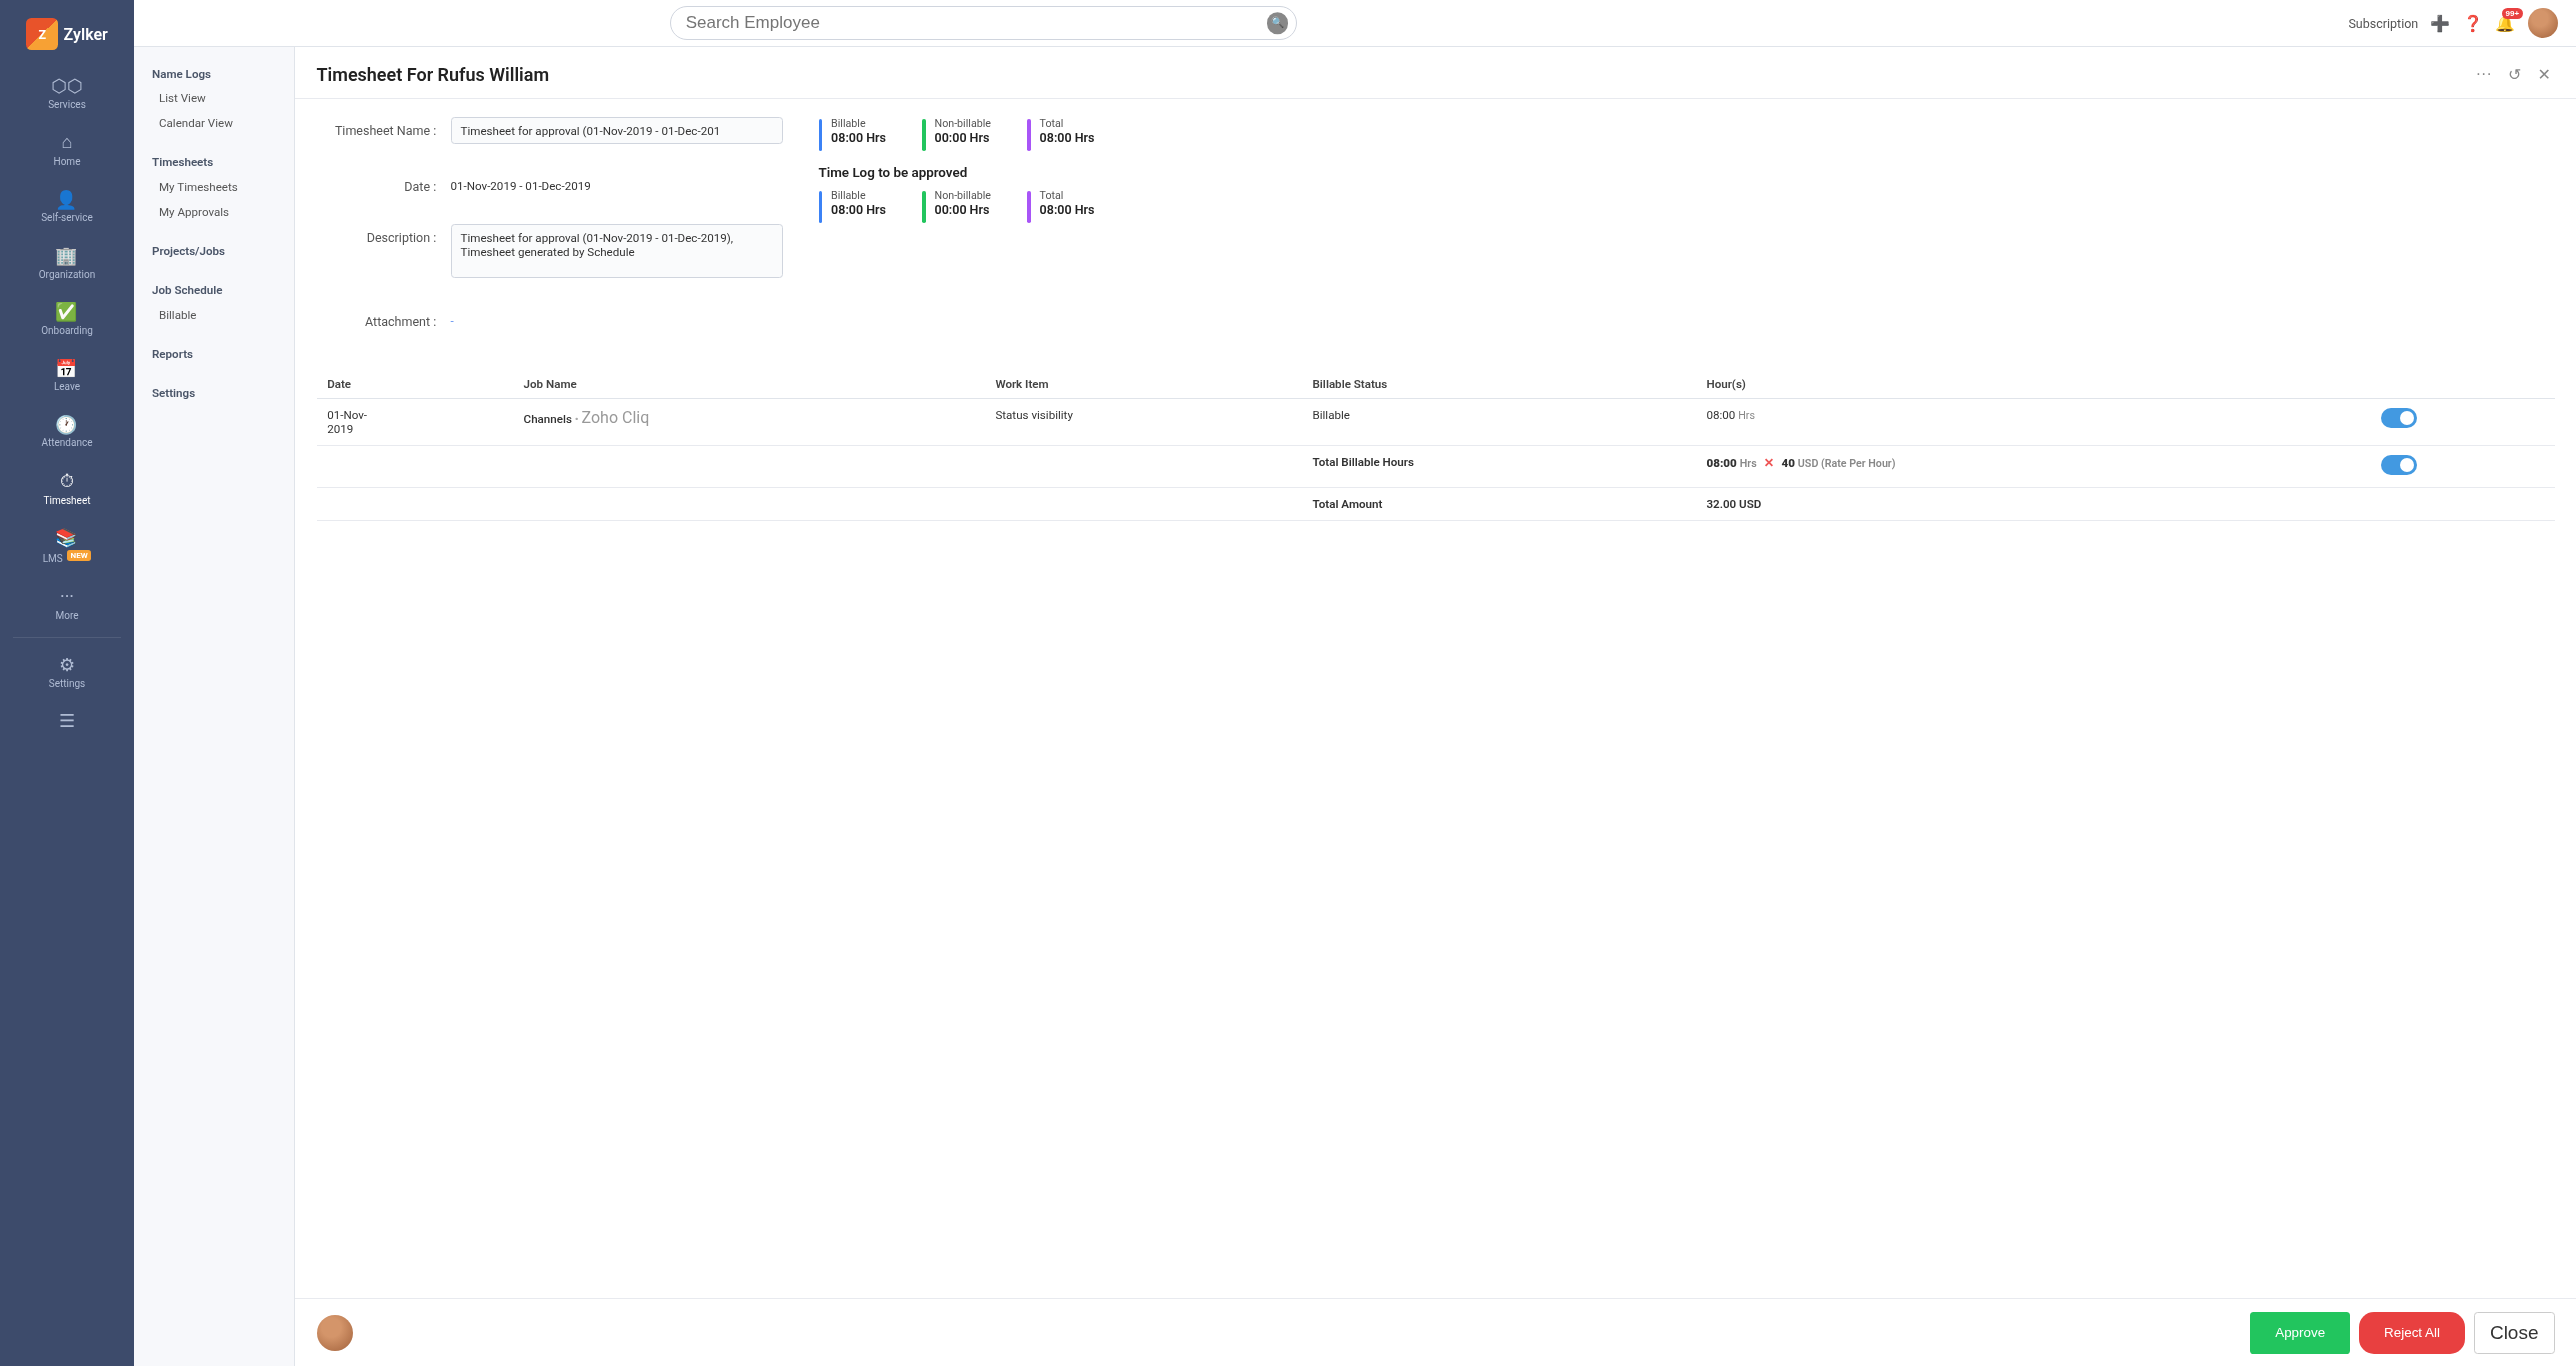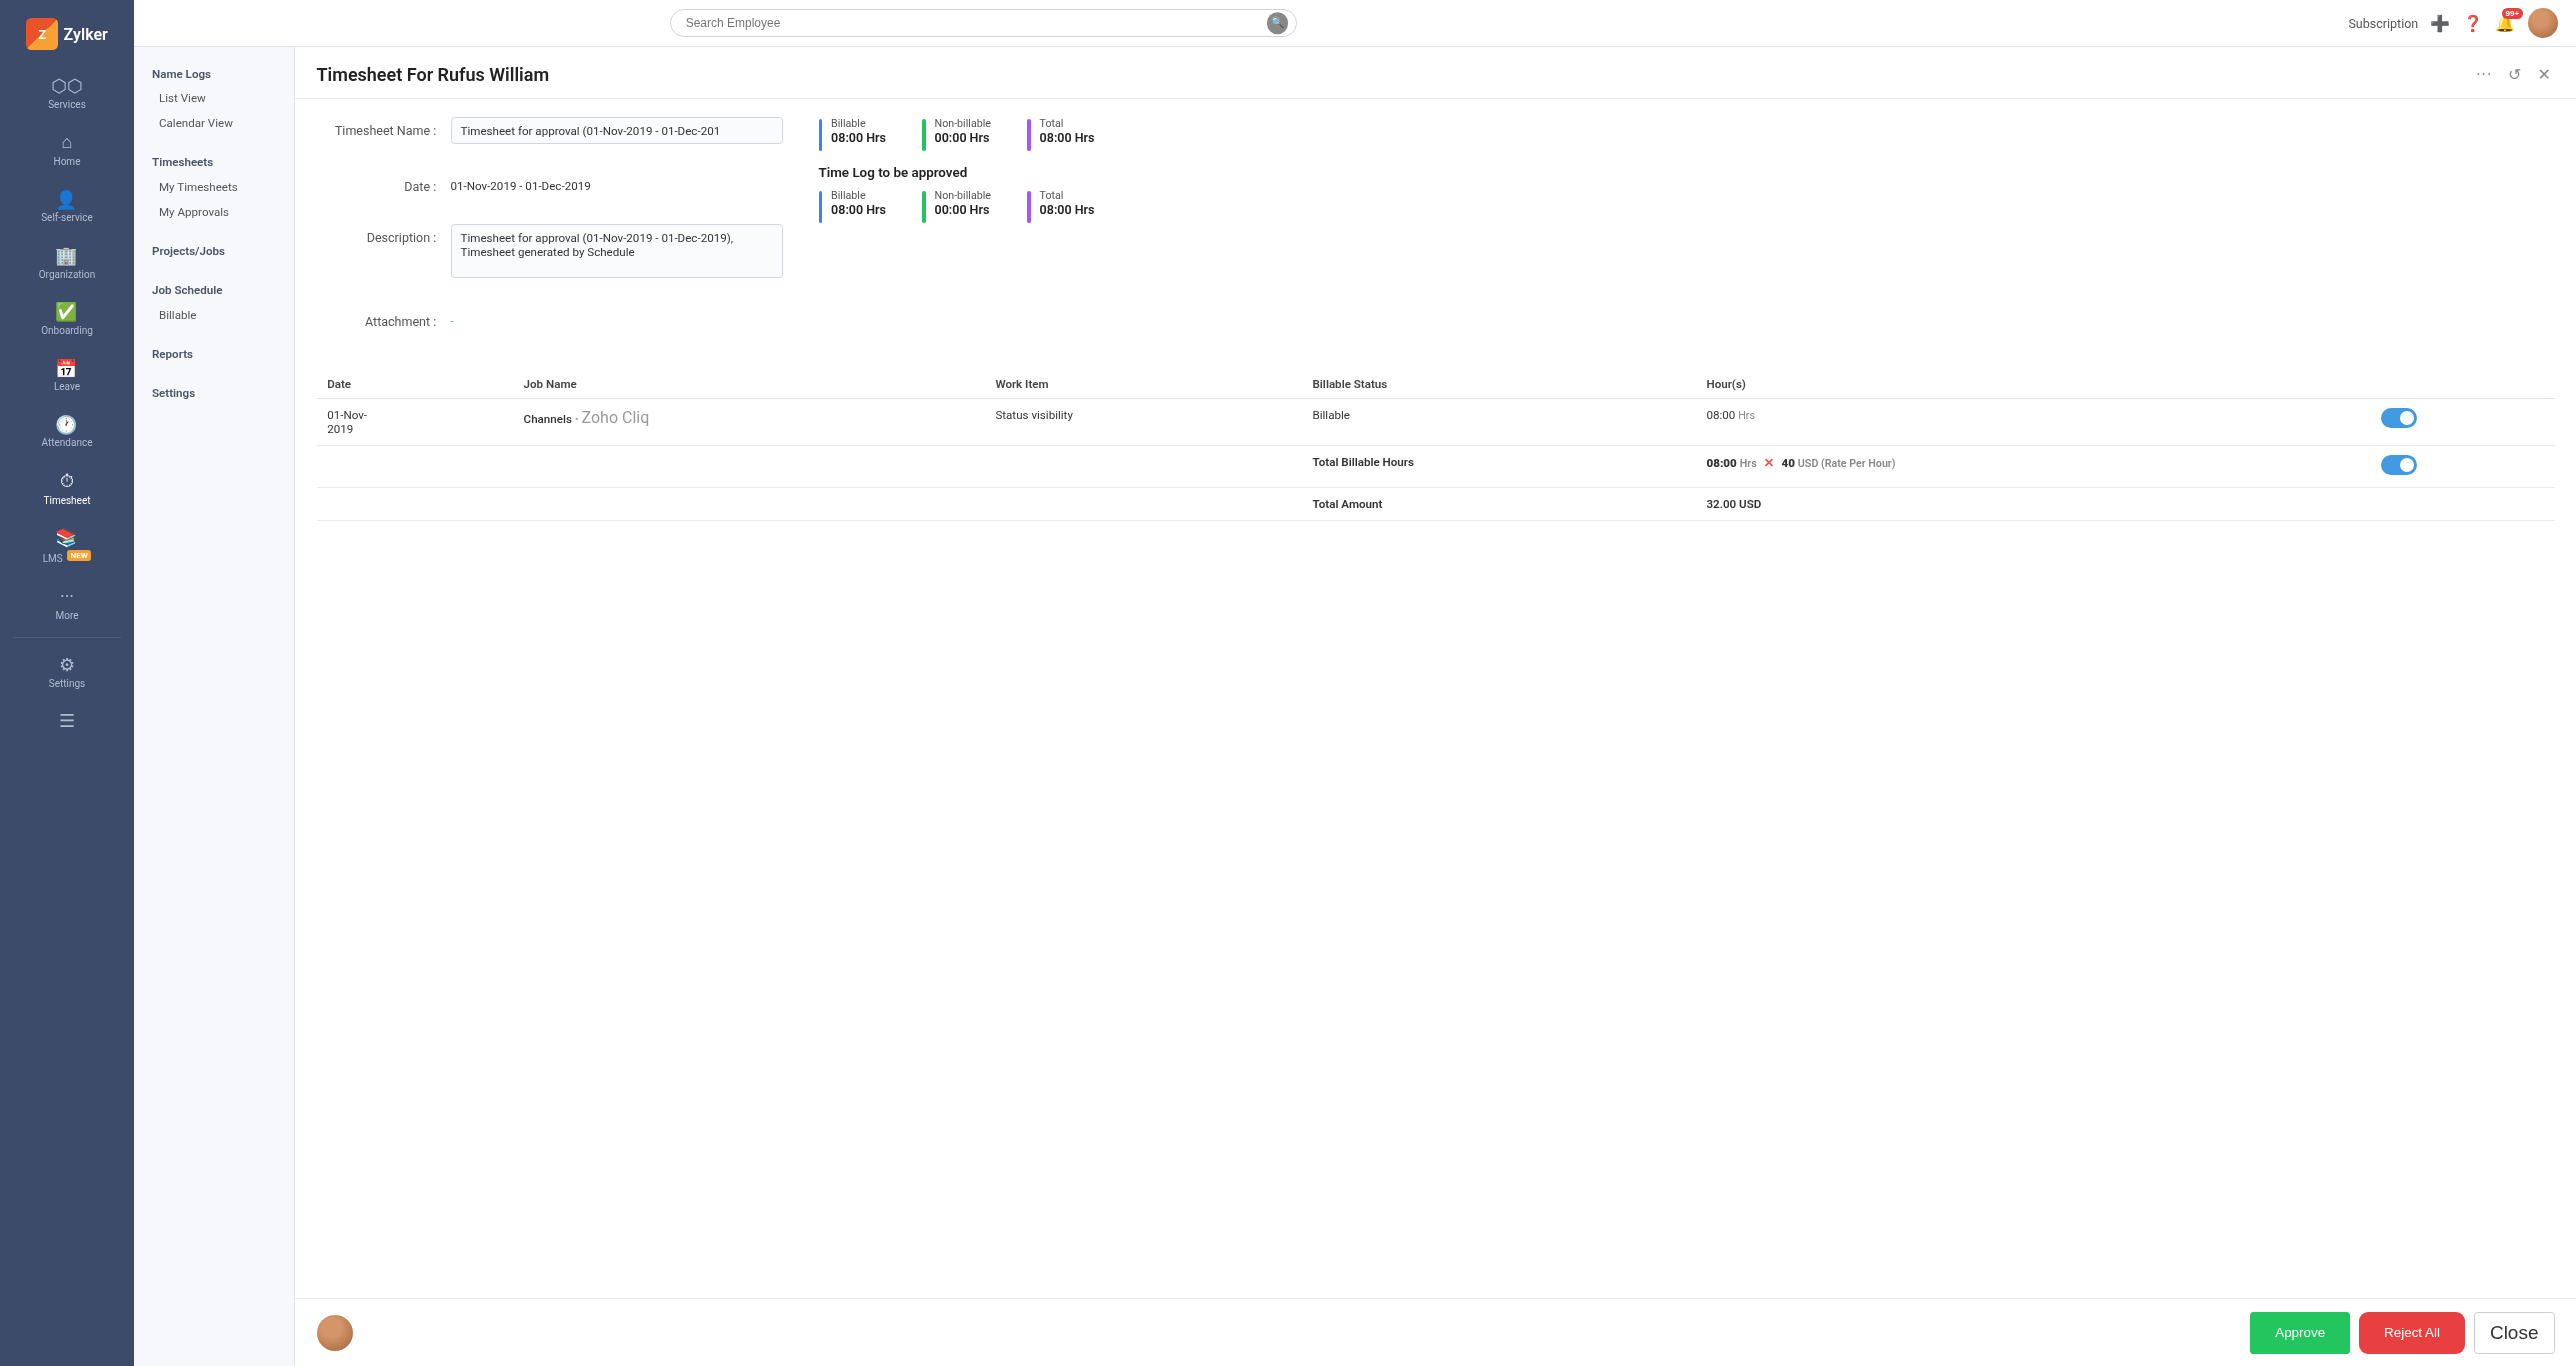--- a/index.html
+++ b/index.html
@@ -65,21 +65,21 @@
     }
     .search-bar {
       flex: 1;
       max-width: 627px;
       margin: 0 auto;
       position: relative;
     }
     .search-bar input {
       width: 100%; padding: 6.3px 36px 6.3px 14.3px;
       border: 0.9px solid #d0d5de; border-radius: 18px;
-      font-size: 12px; color: #888; outline: none;
+      font-size: 17px; color: #888; outline: none;
     }
     .search-bar .search-icon-btn {
       position: absolute; right: 9px; top: 50%; transform: translateY(-50%);
       background: #888; border: none; border-radius: 50%;
       width: 21.5px; height: 21.5px; display: flex; align-items: center; justify-content: center;
       cursor: pointer; color: white; font-size: 10.7px;
     }
     .topbar-right {
       display: flex; align-items: center; gap: 12.5px; margin-left: auto;
     }
@@ -206,21 +206,21 @@
     .footer-left { display: flex; align-items: center; gap: 9px; }
     .footer-avatar { width: 36px; height: 36px; border-radius: 50%; background: radial-gradient(circle at 40% 35%, #d4956a 30%, #a0603a 100%); }
     .footer-right { display: flex; gap: 9px; }
 
     .btn-approve {
       background: #22c55e; color: white; border: none;
       padding: 9px 25px; border-radius: 3.6px; font-size: 13.4px; cursor: pointer; font-weight: 500;
     }
     .btn-reject {
       background: #e84040; color: white; border: none;
-      padding: 9px 25px; border-radius: 9px; font-size: 13.4px; cursor: pointer; font-weight: 500;
+      padding: 9px 25px; border-radius: 15px; font-size: 13.4px; cursor: pointer; font-weight: 500;
     }
     .btn-close {
       background: white; color: #333; border: 0.9px solid #ccc;
       padding: 9px 15px; border-radius: 3.6px; font-size: 19px; cursor: pointer;
     }
 
     .lms-badge {
       background: #f7a134; color: white; font-size: 8px;
       border-radius: 2.7px; padding: 0.9px 3.6px; font-weight: bold;
       vertical-align: super; margin-left: 1.8px;

